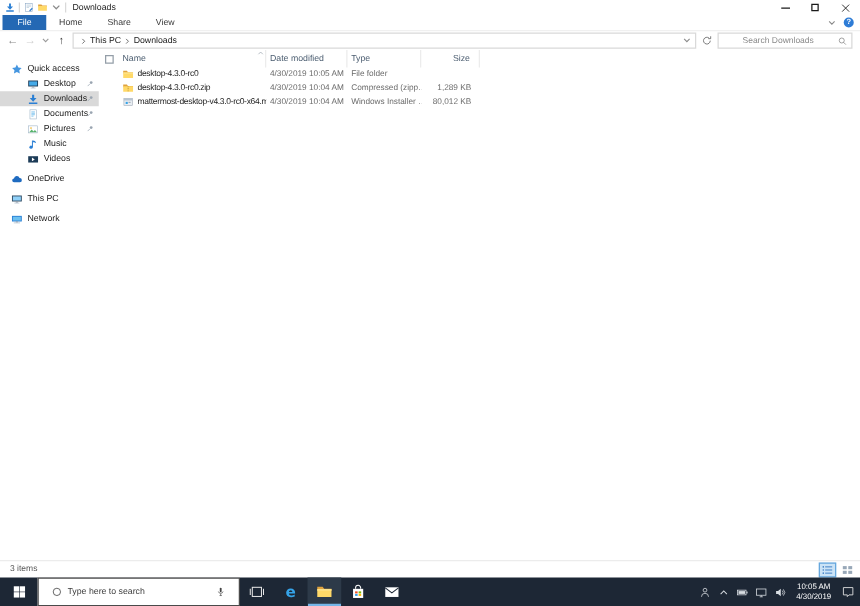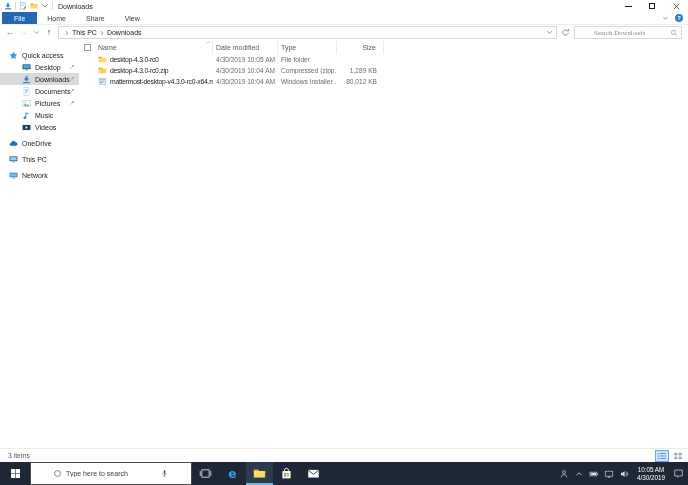--- a/index.html
+++ b/index.html
@@ -31,21 +31,21 @@
 
   .toolbar { height:16px; display:flex; align-items:center; padding:0 6px 0 5px; gap:4px; border-top:1px solid #f0f0f0; }
   .navg { font-size:9px; line-height:1; width:10px; text-align:center; }
   .back { color:#8c8c8c; } .fwd { color:#cfcfcf; } .up { color:#3a3a3a; }
   .addr { flex:1; height:13px; border:1px solid #d9d9d9; display:flex; align-items:center; padding:0 3px; gap:2px; }
   .crumb { font-size:7px; color:#1a1a1a; padding:0 2px; white-space:nowrap; }
   .crumb-sep svg { width:6px; height:6px; }
   .addr-dd { margin-left:auto; }
   .refresh svg { width:9px; height:9px; }
   .searchbox { width:108px; height:13px; border:1px solid #d9d9d9; display:flex; align-items:center; padding:0 3px; }
-  .searchbox input { flex:1; border:0; outline:0; font-family:Liberation Serif, serif; font-size:6.8px; color:#222; min-width:0; background:transparent;padding-left:16px; }
+  .searchbox input { flex:1; border:0; outline:0; font-family:Liberation Sans, sans-serif; font-size:6.8px; color:#222; min-width:0; background:transparent;padding-left:16px; }
   .searchbox input::placeholder { color:#8a8a8a; }
   .mag svg { width:8px; height:8px; }
 
   .main { flex:1; display:flex; min-height:0; }
 
   .navpane { width:79px; padding-top:9px; flex-shrink:0; }
   .nav-item { height:12px; display:flex; align-items:center; padding-left:9px; position:relative; font-size:7px; color:#1a1a1a; white-space:nowrap; }
   .nav-item.child { padding-left:22px; }
   .nav-item.sect { margin-top:4px; }
   .nav-item.selected { background:#d9d9d9; }
@@ -75,21 +75,21 @@
   .statusbar { height:14px; border-top:1px solid #ececec; display:flex; align-items:center; padding:0 3px 0 8px; font-size:6.8px; color:#555; flex-shrink:0; }
   .sb-right { margin-left:auto; display:flex; gap:2px; }
   .view-btn { width:14px; height:12px; display:flex; align-items:center; justify-content:center; }
   .view-btn.active { background:#cbe3f6; border:1px solid #66a7dd; }
   .view-btn svg { width:10px; height:10px; }
 
   
   .taskbar { height:23px; background:#1d2735; display:flex; align-items:stretch; flex-shrink:0; }
   .start { width:30px; display:flex; align-items:center; justify-content:center; }
   .start svg { width:11px; height:11px; }
-  .tb-search { width:162px; background:#fff; border:1px solid #4a4a4a; display:flex; align-items:center; padding:0 22px; gap:4px; }
+  .tb-search { width:162px; background:#fff; border:1px solid #4a4a4a; display:flex; align-items:center; padding:0 10px; gap:4px; }
   .tb-search .ring svg { width:9px; height:9px; }
   .tb-search input { flex:1; border:0; outline:0; font-family:inherit; font-size:7px; color:#222; min-width:0; }
   .tb-search input::placeholder { color:#3c3c3c; }
   .tb-search .mic svg { width:9px; height:9px; }
   .tb-app { width:27px; display:flex; align-items:center; justify-content:center; position:relative; }
   .tb-app svg { width:13px; height:13px; }
   .tb-app.active { background:#2d3a49; box-shadow:inset 0 -2px 0 #75b6e8; }
   .tray { margin-left:auto; display:flex; align-items:center; gap:5px; padding-right:4px; }
   .tray-ic svg { width:10px; height:10px; }
   .clock { font-size:6.3px; color:#fff; text-align:center; line-height:8px; padding:0 3px; white-space:nowrap; }

